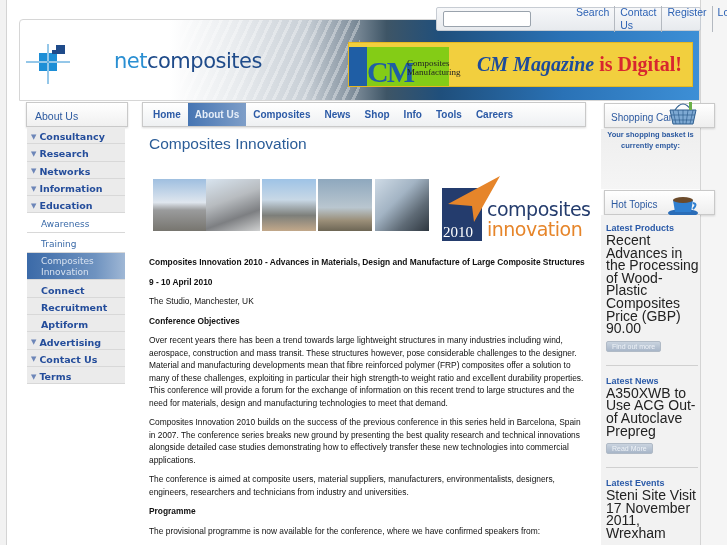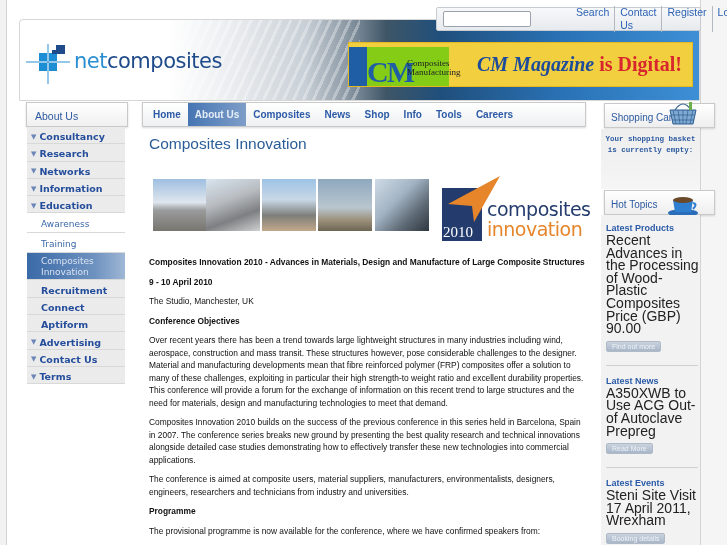--- a/index.html
+++ b/index.html
@@ -7,21 +7,21 @@
   .page-border-left { position: absolute; left: 0; top: 0; width: 7px; height: 545px; background: #f2f2f2; border-right: 1px solid #d4d4d4; }
   .page-border-right { position: absolute; left: 700px; top: 0; width: 27px; height: 545px; background: #f5f5f5; border-left: 1px solid #d4d4d4; }
 
   
   .header { position: absolute; left: 19px; top: 19px; width: 681px; height: 82px; border: 1px solid #d6d6d6; border-radius: 4px 4px 0 0; overflow: hidden;
     background: linear-gradient(90deg, #ffffff 0%, #ffffff 22%, #e8ebee 32%, #c8cfd6 42%, #8d9aa6 48%, #3e5566 54%, #1f4f7c 62%, #2a72b6 80%, #3d8fd6 100%); }
   .header .mesh { position: absolute; left: 160px; top: 0; width: 180px; height: 82px;
     background: repeating-linear-gradient(115deg, rgba(255,255,255,0.55) 0 3px, rgba(255,255,255,0) 3px 9px); opacity: 0.6; }
   .logo { position: absolute; left: 26px; top: 40px; width: 210px; height: 50px; }
   .logo .text { position: absolute; left: 48px; top: 9px; font-family: "DejaVu Sans", sans-serif; font-size: 21px; letter-spacing: -0.5px; }
-  .logo .net { color: #2a8fd2; }
+  .logo .net { color: #2a8fd2; margin-left: 40px; }
   .logo .comp { color: #1f4b8a; }
   .ad-banner { position: absolute; left: 348px; top: 42px; width: 345px; height: 45px; background: #f2cf3e; border: 1px solid #e6b820; overflow: hidden; }
   .ad-banner .cover { position: absolute; left: 0; top: 4px; width: 100px; height: 45px; background: #84cc16; border-left: 18px solid #1f5ea5; }
   .ad-banner .cover .cm { position: absolute; left: 0; top: 8px; font-family: "Liberation Serif", serif; font-size: 30px; color: #1f5ea5; font-weight: bold; letter-spacing: -2px; }
   .ad-banner .cover .sub { position: absolute; left: 40px; top: 12px; font-family: "Liberation Serif", serif; font-size: 9px; line-height: 9px; color: #222; }
   .ad-banner .headline { position: absolute; left: 128px; top: 10px; font-family: "Liberation Serif", serif; font-size: 20px; font-weight: bold; white-space: nowrap; }
   .ad-banner .headline .a { color: #1d4b9b; font-style: italic; }
   .ad-banner .headline .b { color: #d8262f; }
 
   
@@ -66,21 +66,21 @@
   .body-text .b { font-weight: bold; }
   .body-text ul { list-style: disc; padding-left: 30px; }
   .body-text li { font-family: "DejaVu Sans", sans-serif; font-size: 8.5px; }
 
   
   .cart-header, .hot-header { position: absolute; left: 604px; width: 111px; height: 25px; background: linear-gradient(#ffffff, #eeeeee); border: 1px solid #c9c9c9; box-shadow: 0 1px 2px rgba(0,0,0,0.15); font-size: 10px; color: #2d5aa0; padding: 8px 0 0 6px; }
   .cart-header { top: 103px; }
   .hot-header { top: 190px; }
   .cart-icon { position: absolute; left: 667px; top: 100px; width: 32px; height: 30px; }
   .cup-icon { position: absolute; left: 667px; top: 190px; width: 32px; height: 28px; }
-  .cart-body { position: absolute; left: 601px; top: 129px; width: 99px; height: 60px; background: linear-gradient(#eeeeee, #f5f5f5); text-align: center; font-family: Liberation Mono, monospace; font-size: 7.5px; font-weight: bold; color: #2d5aa0; padding-top: 5px; line-height: 11px; }
+  .cart-body { position: absolute; left: 601px; top: 129px; width: 99px; height: 60px; background: linear-gradient(#eeeeee, #f5f5f5); text-align: center; font-family: Liberation Sans, sans-serif; font-size: 7.5px; font-weight: bold; color: #2d5aa0; line-height: 11px; }
   .hot-body { position: absolute; left: 601px; top: 215px; width: 99px; height: 330px; background: #f2f2f2; padding: 8px 0 0 5px; }
   .hot-section { margin-bottom: 10px; }
   .hot-title { font-size: 9px; font-weight: bold; color: #2a5aa8; margin-bottom: 1px; }
   .hot-text { font-size: 14px; color: #222; line-height: 12.6px; }
   .hot-btn { display: inline-block; margin-top: 3px; background: linear-gradient(#c9d3df, #a8b6c8); border: 1px solid #b0bac6; color: #eef2f7; font-size: 7px; padding: 1px 5px; border-radius: 2px; }
   .hot-sep { width: 92px; height: 1px; background: #d0d0d0; margin: 12px 0 10px; }
 </style>
 </head>
 <body>
 
@@ -141,22 +141,22 @@
       <span class="tri">▼</span>
       <span>Information</span>
     </div>
   <div class="item">
       <span class="tri">▼</span>
       <span>Education</span>
     </div>
   <div class="item sub">Awareness</div>
   <div class="item sub">Training</div>
   <div class="item active">Composites Innovation</div>
+  <div class="item noarrow">Connect</div>
   <div class="item noarrow">Recruitment</div>
-  <div class="item noarrow">Connect</div>
   <div class="item noarrow">Aptiform</div>
   <div class="item">
       <span class="tri">▼</span>
       <span>Advertising</span>
     </div>
   <div class="item">
       <span class="tri">▼</span>
       <span>Contact Us</span>
     </div>
   <div class="item">
@@ -236,21 +236,21 @@
   <div class="hot-sep"></div>
   <div class="hot-section">
     <div class="hot-title">Latest News</div>
     <div class="hot-text">A350XWB to Use ACG Out-of Autoclave Prepreg</div>
     <span class="hot-btn">Read More</span>
   </div>
   <div class="hot-sep"></div>
   <div class="hot-section">
     <div class="hot-title">Latest Events</div>
     <div class="hot-text">Steni Site Visit</div>
-    <div class="hot-text">17 April 2011, Wrexham</div>
+    <div class="hot-text">17 November 2011, Wrexham</div>
     <span class="hot-btn">Booking details</span>
   </div>
   <div class="hot-sep"></div>
   <div class="hot-section">
     <div class="hot-title">Latest Jobs</div>
     <div class="hot-text">Sales Engineer</div>
     <div class="hot-text">UK</div>
     <span class="hot-btn">Read More</span>
   </div>
 </div>

